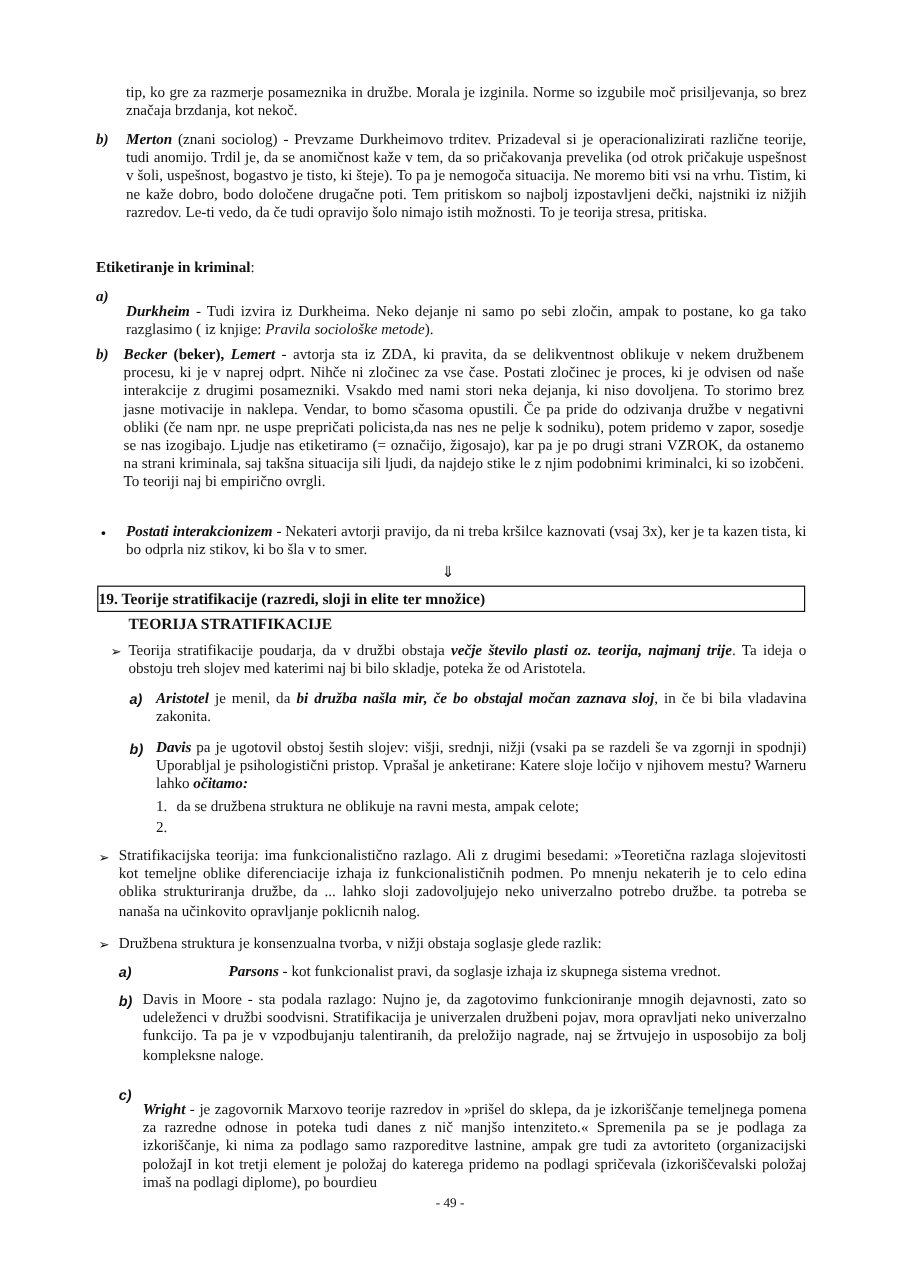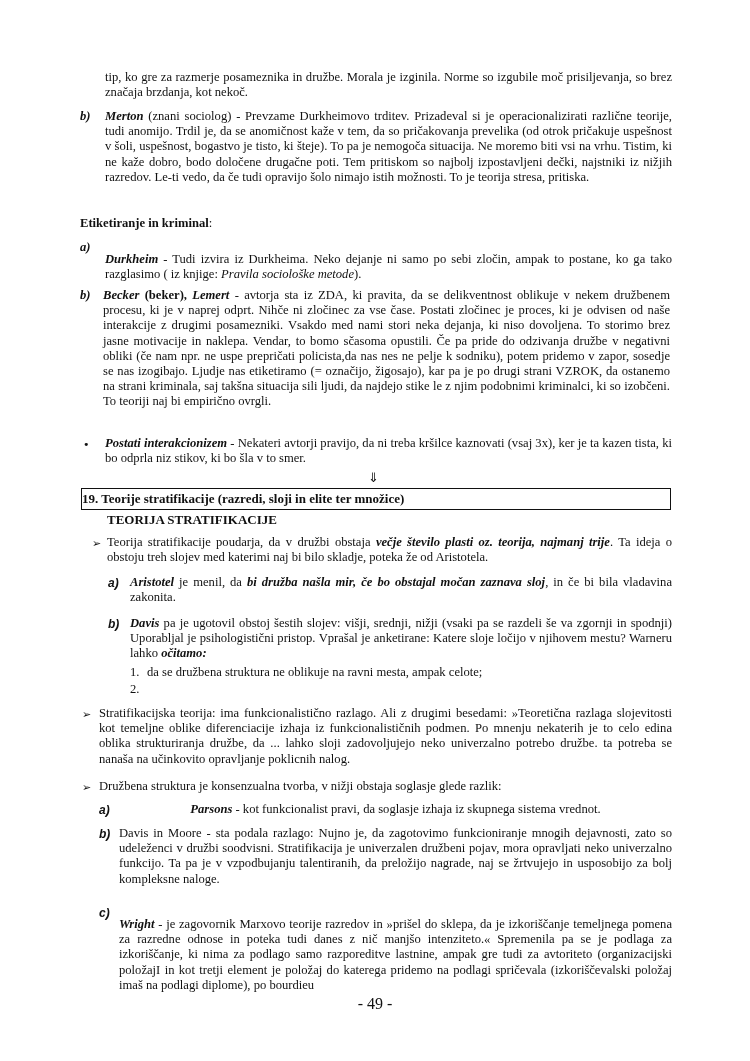--- a/index.html
+++ b/index.html
@@ -17,21 +17,21 @@
   .b { font-weight: bold; }
   .heading { position: absolute; font-weight: bold; }
   .arrow-sym { position: absolute; font-family: "DejaVu Sans", sans-serif; font-size: 13px; }
   .section-box {
     position: absolute; left: 81px; top: 488px; width: 590px; height: 22px;
     border: 1.3px solid #111; box-sizing: border-box;
     text-align: left; font-weight: bold; font-size: 13px; line-height: 20px;
   }
   .bullet { position: absolute; font-family: "DejaVu Sans", sans-serif; font-size: 11px; }
   .num { position: absolute; }
-  .footer { position: absolute; left: 0; width: 750px; top: 996px; text-align: center; font-size: 16px; }
+  .footer { position: absolute; left: 0; width: 750px; top: 996px; text-align: center; font-size: 11px; }
 </style>
 </head>
 <body>
 
 <div class="page">
 
   <div class="para" style="left:105px; top:70px; width:567px;">
     <span>tip, ko gre za razmerje posameznika in družbe. Morala je izginila.  Norme so izgubile moč prisiljevanja, so brez značaja brzdanja, kot nekoč.</span>
   </div>
 

